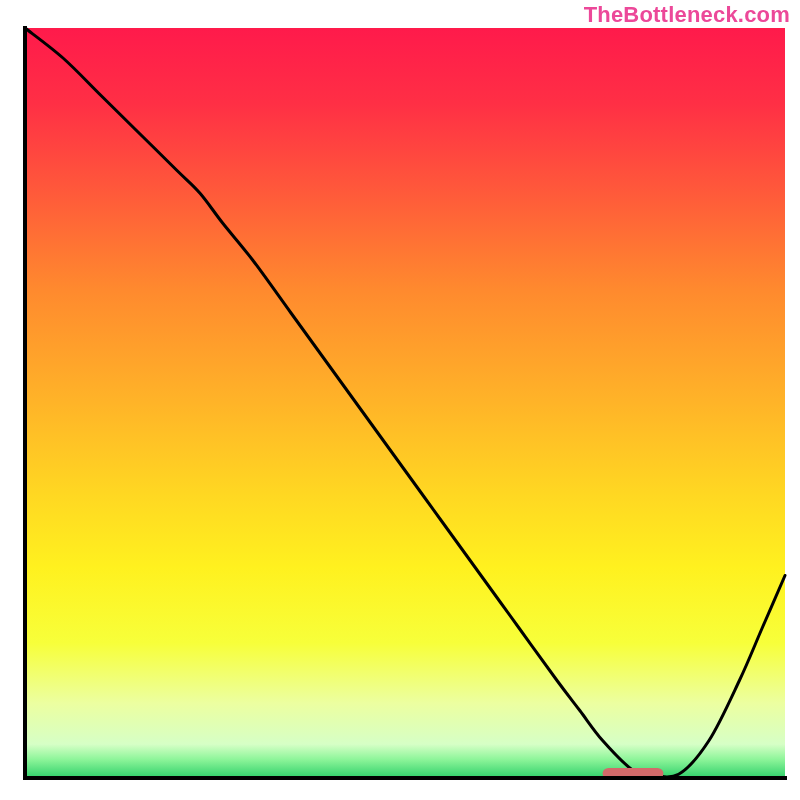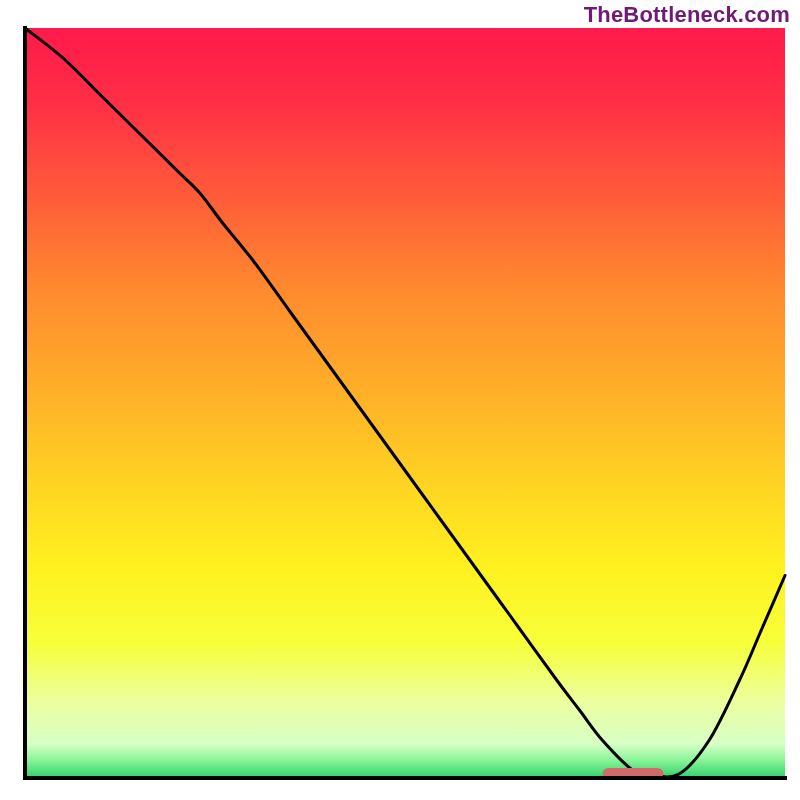--- a/index.html
+++ b/index.html
@@ -14,21 +14,21 @@
     position: relative;
     width: 800px;
     height: 800px;
   }
   .watermark {
     position: absolute;
     top: 2px;
     right: 10px;
     font-size: 22px;
     font-weight: 600;
-    color: #701a75;
+    color: #ec4899;
     letter-spacing: 0.2px;
   }
   svg {
     display: block;
   }
 </style>
 </head>
 <body>
 <div class="container">
   <div class="watermark">TheBottleneck.com</div>

